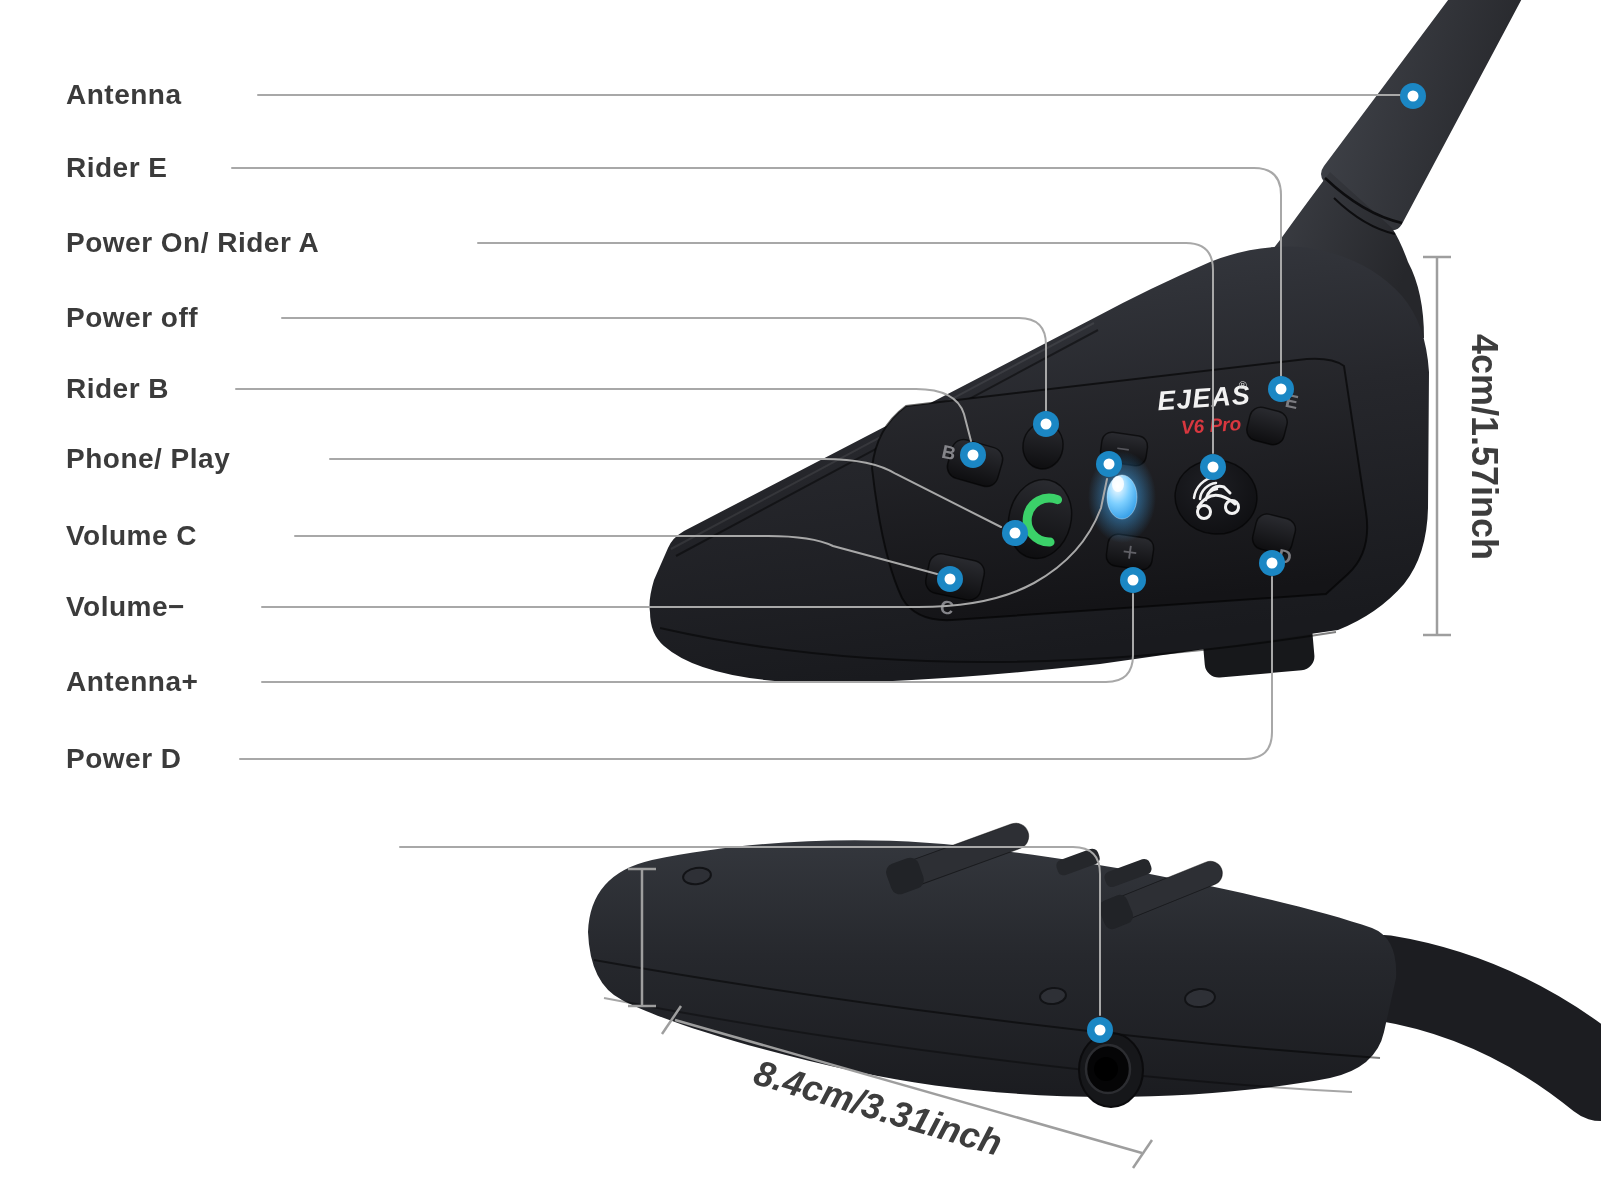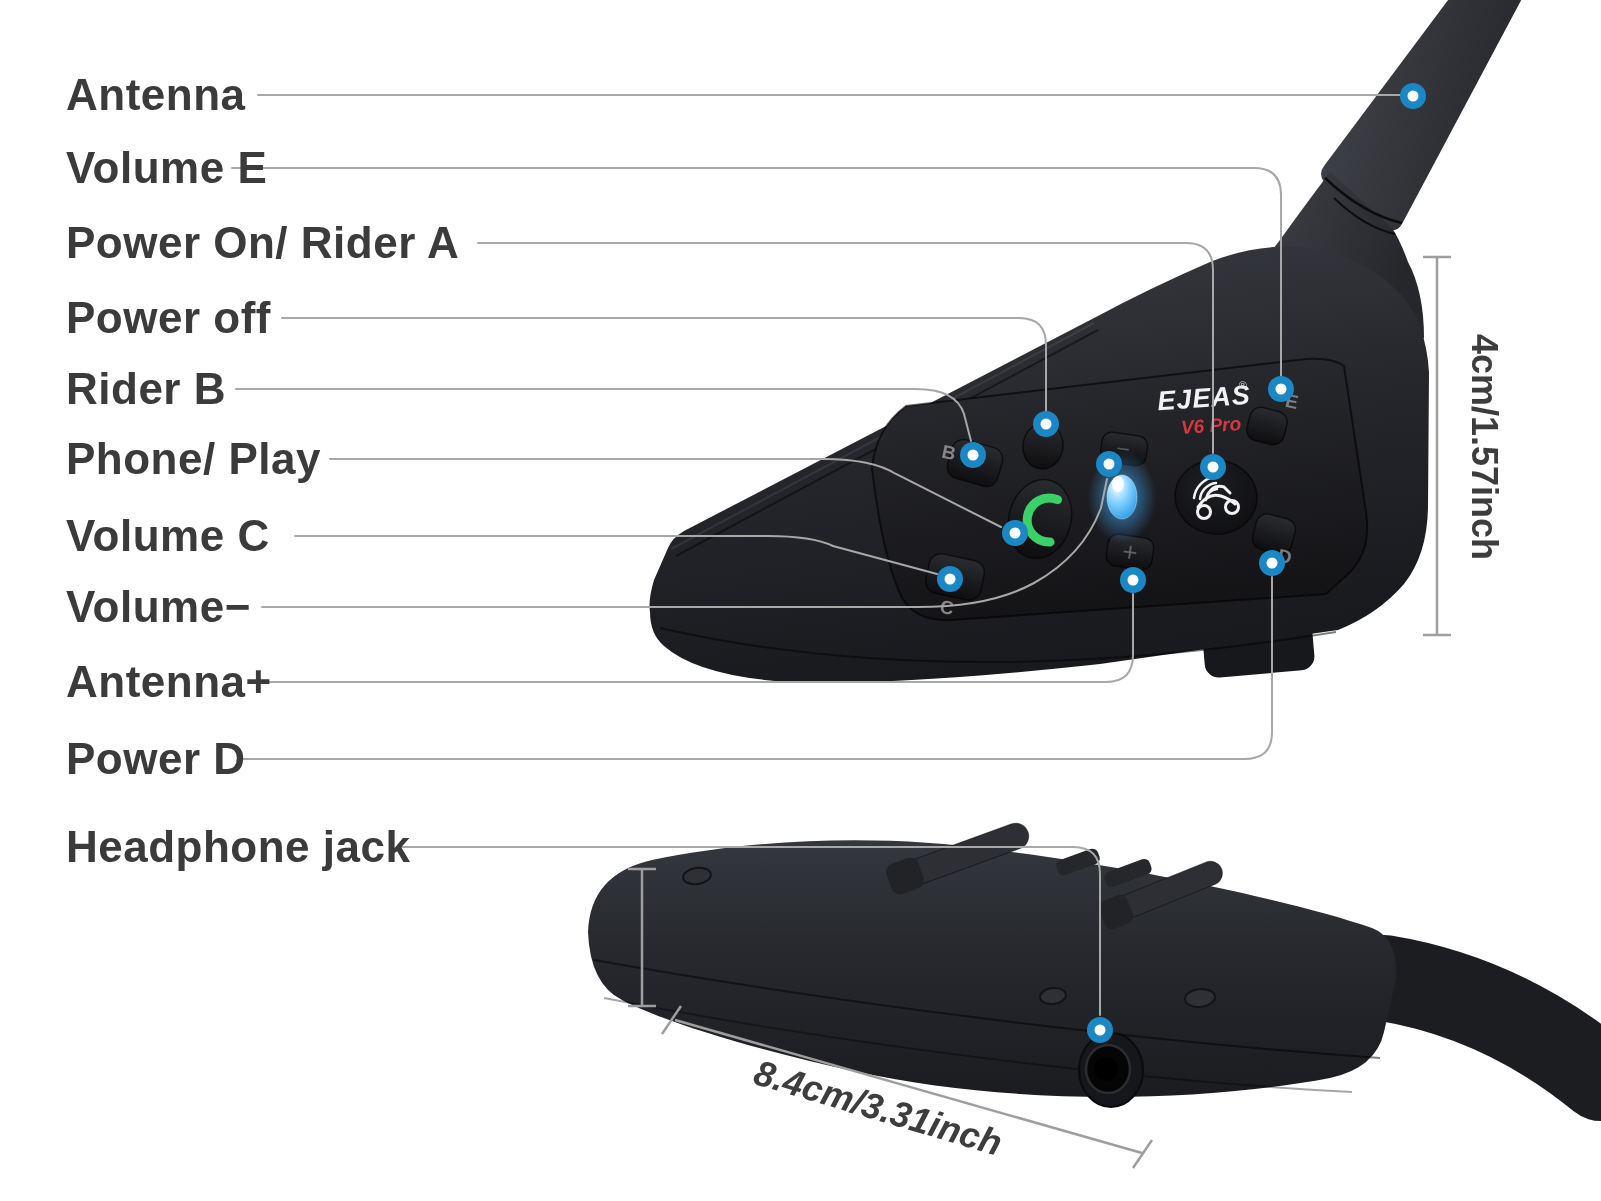--- a/index.html
+++ b/index.html
@@ -1,20 +1,20 @@
 <!DOCTYPE html>
 <html><head>
 <meta charset="utf-8">
 <style>
   html,body{margin:0;padding:0;background:#fff;}
   .stage{position:relative;width:1601px;height:1201px;background:#ffffff;overflow:hidden;
          font-family:"Liberation Sans",sans-serif;}
   .gfx{position:absolute;left:0;top:0;}
   .callout-label{position:absolute;left:66px;transform:translateY(-50%);
-    font-size:44px;font-weight:700;color:#3b3b3b;letter-spacing:0.5px;white-space:nowrap;}
+    font-size:28px;font-weight:700;color:#3b3b3b;letter-spacing:0.5px;white-space:nowrap;}
   .dim-label{position:absolute;font-size:36px;font-weight:700;color:#3d3d3d;white-space:nowrap;}
   .dim-height{left:1484px;top:447px;transform:translate(-50%,-50%) rotate(90deg);}
   .dim-thickness{left:300px;top:940px;width:306px;text-align:right;transform:translateY(-50%);}
   .dim-length{left:878px;top:1108px;transform:translate(-50%,-50%) rotate(16.5deg);font-style:italic;}
 </style>
 </head>
 <body>
 
 <div class="stage">
 
@@ -227,27 +227,26 @@
           <circle cx="1272" cy="563" r="5.5" fill="#fff"></circle>
         </g>
       <g>
           <circle cx="1100" cy="1030" r="13" fill="#1b87c4"></circle>
           <circle cx="1100" cy="1030" r="5.5" fill="#fff"></circle>
         </g>
     </g>
   </svg>
 
   <div class="callout-label" style="top:95px">Antenna</div>
-  <div class="callout-label" style="top:168px">Volume E</div>
+  <div class="callout-label" style="top:168px">Rider E</div>
   <div class="callout-label" style="top:318px">Power off</div>
   <div class="callout-label" style="top:243px">Power On/ Rider A</div>
   <div class="callout-label" style="top:389px">Rider B</div>
   <div class="callout-label" style="top:459px">Phone/ Play</div>
   <div class="callout-label" style="top:536px">Volume C</div>
   <div class="callout-label" style="top:607px">Volume−</div>
   <div class="callout-label" style="top:682px">Antenna+</div>
   <div class="callout-label" style="top:759px">Power D</div>
-  <div class="callout-label" style="top:847px">Headphone jack</div>
 
   <div class="dim-label dim-height">4cm/1.57inch</div>
   <div class="dim-label dim-length">8.4cm/3.31inch</div>
 
 </div>
 
 </body></html>

